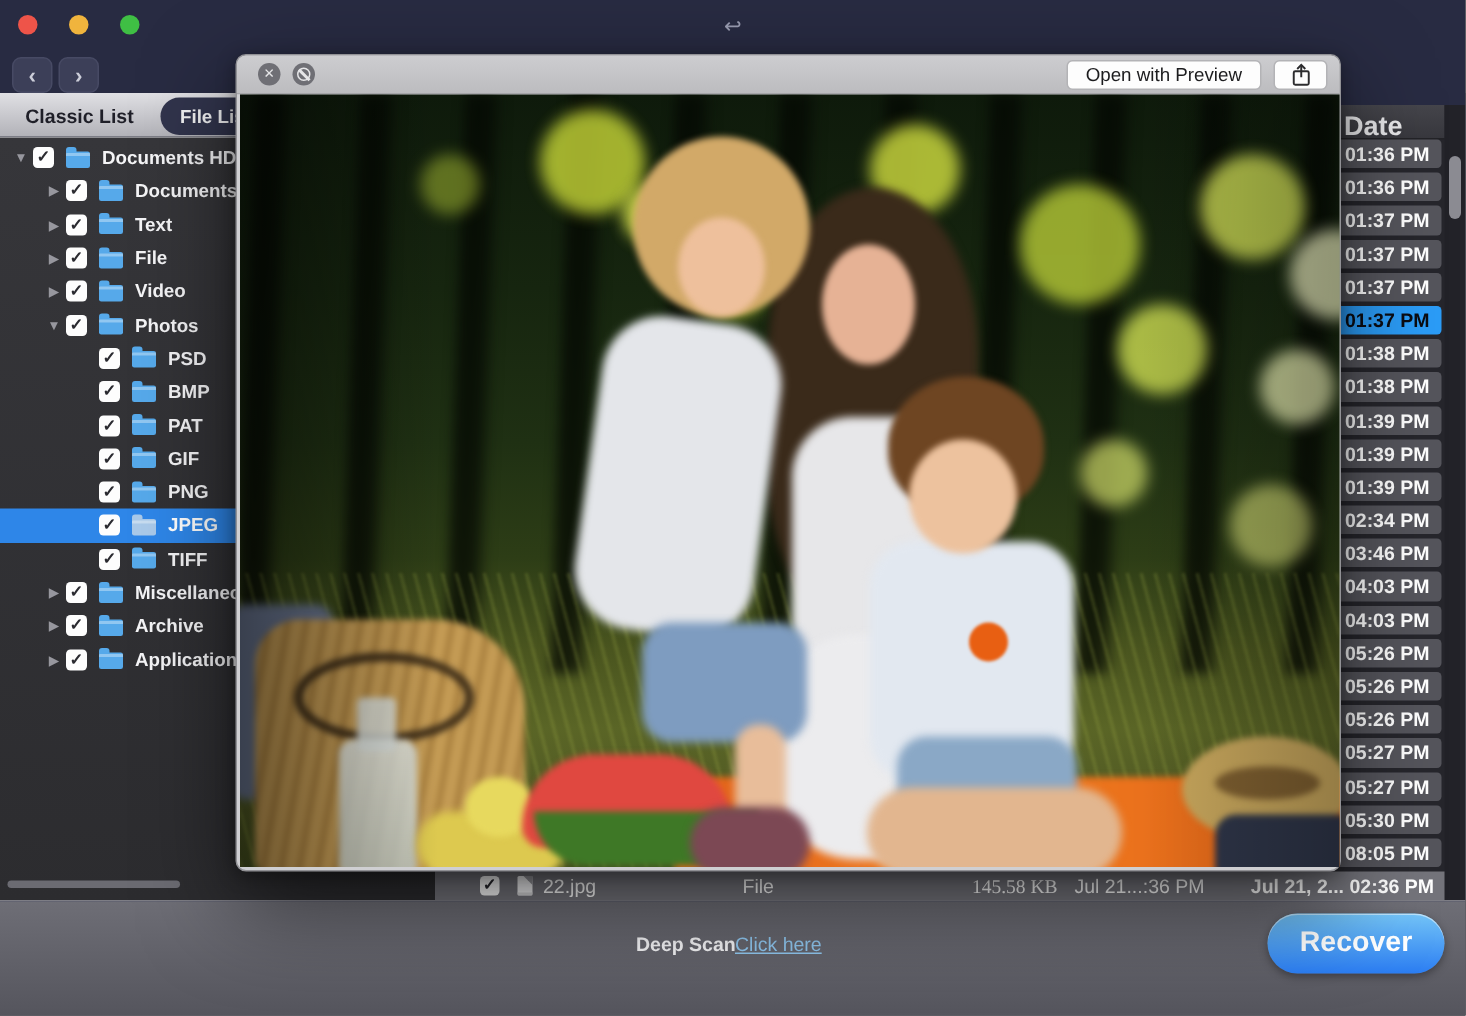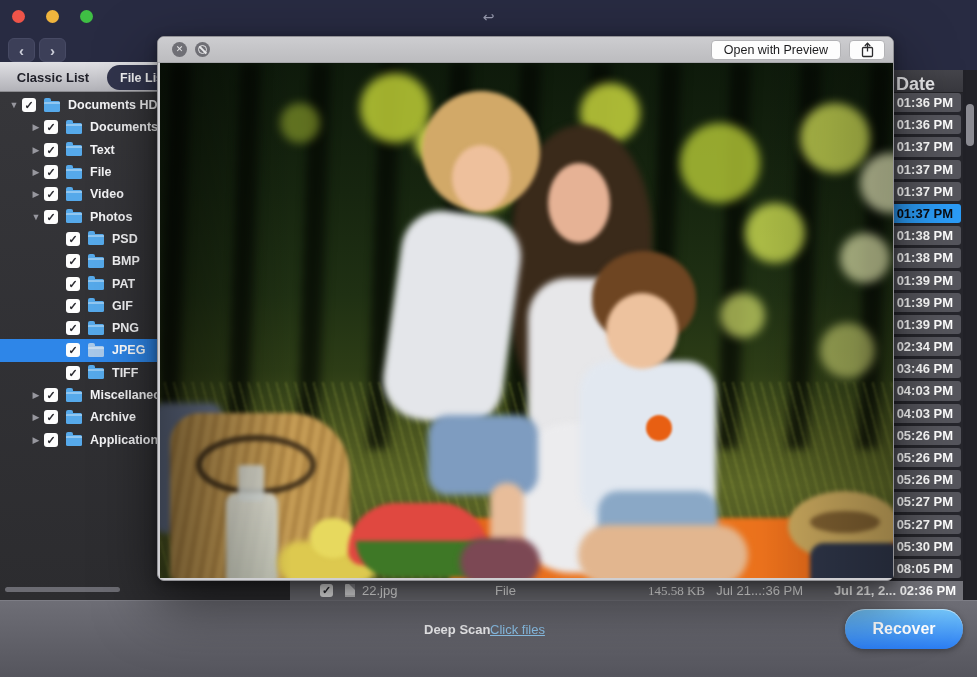--- a/index.html
+++ b/index.html
@@ -78,21 +78,21 @@
   .br-modified { position:absolute; right:7px; top:2px; font-weight:700; }
 
   
   .statusbar { position:absolute; top:600px; left:0; width:977px; height:77px;
                background:linear-gradient(#6e6e76,#55555d); border-top:1px solid #7d7d85; }
   .marked { position:absolute; left:18px; top:21px; color:#f2f2f4; font-size:13px; }
   .deep-scan { position:absolute; left:424px; top:21px; color:#f2f2f4; font-size:13px; font-weight:700; }
   .click-here { position:absolute; left:490px; top:21px; color:#8fc6ee; font-size:13px;
                 text-decoration:underline; cursor:pointer; }
   .recover-btn { position:absolute; left:845px; top:8px; width:118px; height:40px; border-radius:20px;
-                 background:linear-gradient(#74c5f8,#2b7df2); border:none; color:#fff; font-size:16px;
+                 background:linear-gradient(#74c5f8,#2b7df2); border:none; color:#fff; font-size:19px;
                  font-weight:700; font-family:"Liberation Sans",sans-serif;
                  box-shadow:0 2px 6px rgba(0,0,0,.35), inset 0 1px 0 rgba(255,255,255,.5); }
 
   
   .preview { position:absolute; top:36px; left:157px; width:737px; height:545px; border-radius:7px;
              background:#cfcfd2; border:1px solid #919195;
              box-shadow:0 22px 60px rgba(0,0,0,.55), 0 3px 12px rgba(0,0,0,.35); z-index:10; }
   .pv-titlebar { position:absolute; top:0; left:0; width:100%; height:26px; border-radius:6px 6px 0 0;
                  background:linear-gradient(#cdcdd0,#bcbcbf); border-bottom:1px solid #a6a6aa; }
   .pv-circle { position:absolute; top:5px; width:15px; height:15px; border-radius:50%;
@@ -365,21 +365,21 @@
       <span class="br-name">22.jpg</span>
       <span class="br-type">File</span>
       <span class="br-size">145.58 KB</span>
       <span class="br-created">Jul 21...:36 PM</span>
       <span class="br-modified">Jul 21, 2... 02:36 PM</span>
     </div>
   </div>
 
   <div class="statusbar">
     <span class="deep-scan">Deep Scan</span>
-    <span class="click-here">Click files</span>
+    <span class="click-here">Click here</span>
     <button class="recover-btn">Recover</button>
   </div>
 
   <div class="preview">
     <div class="pv-titlebar">
       <span class="pv-circle pv-close">✕</span>
       <span class="pv-circle pv-block">
         <span class="ring"></span>
         <span class="slash"></span>
       </span>

